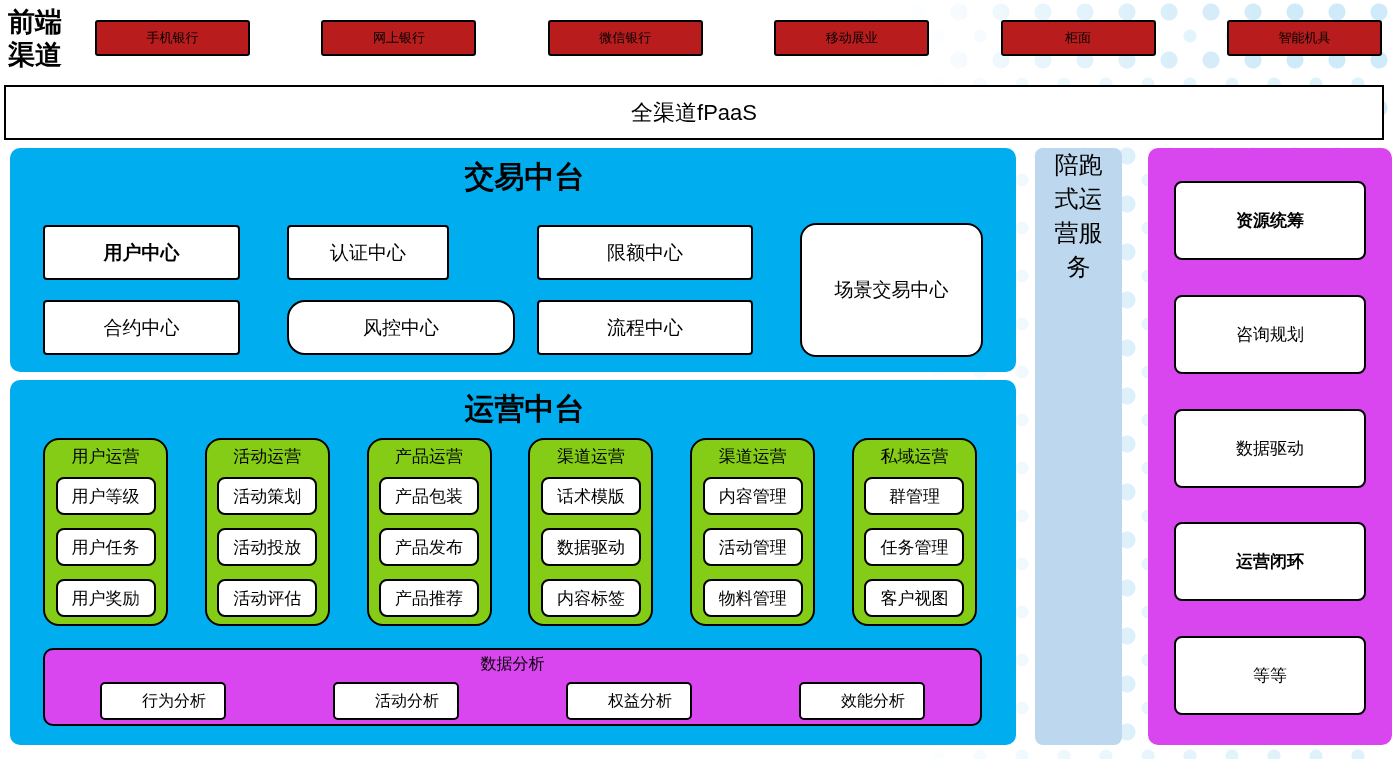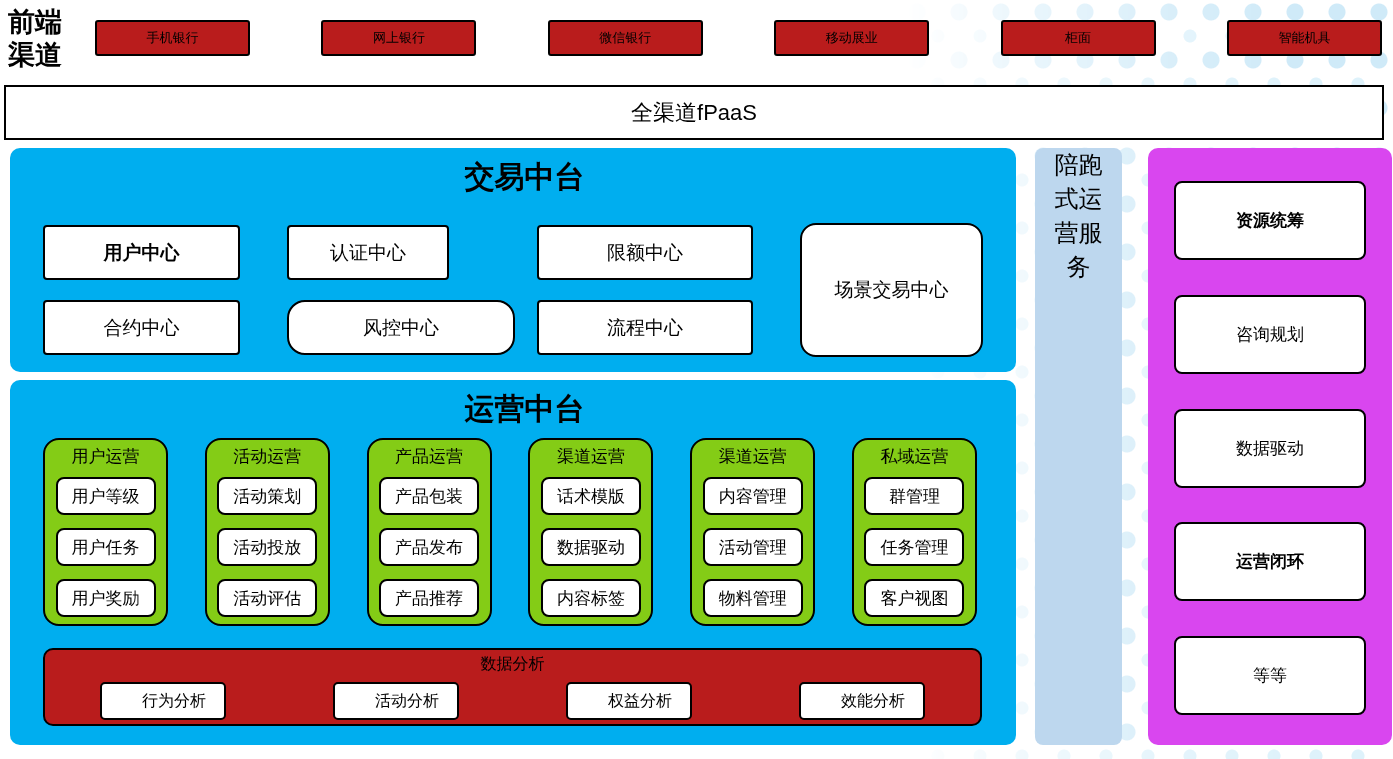--- a/index.html
+++ b/index.html
@@ -42,21 +42,21 @@
 
   
   .ops-columns { position:absolute; left:33px; top:58px; width:934px; height:188px;
     display:flex; justify-content:space-between; }
   .ops-col { width:125px; height:188px; background:#84cc16; border:2px solid #000; border-radius:16px;
     display:flex; flex-direction:column; align-items:center; padding-top:5px; }
   .ops-col-title { font-size:17px; margin-bottom:9px; }
   .ops-item { width:100px; height:38px; background:#fff; border:2px solid #000; border-radius:8px;
     display:flex; align-items:center; justify-content:center; font-size:17px; margin-bottom:13px; flex:none; }
 
-  .data-analysis { position:absolute; left:33px; top:268px; width:939px; height:78px; background:#b91c1c;
+  .data-analysis { position:absolute; left:33px; top:268px; width:939px; height:78px; background:#d946ef;
     border:2px solid #000; border-radius:10px; }
   .da-title { text-align:center; font-size:16px; margin-top:4px; }
   .da-row { display:flex; justify-content:space-between; padding:0 55px; margin-top:7px; }
   .da-box { position:static; width:126px; height:38px; border-radius:5px; font-size:16px;padding-left:22px; }
 
   
   .vbar { left:1035px; top:148px; width:87px; height:597px; background:#BDD7EE; border-radius:8px;
     display:flex; align-items:flex-start; justify-content:center; }
   .vbar-text { width:54px; font-size:24px; line-height:1.42; text-align:center; word-break:break-all; color:#000; }
   .service-panel { left:1148px; top:148px; width:244px; height:597px; background:#d946ef; border-radius:10px;

